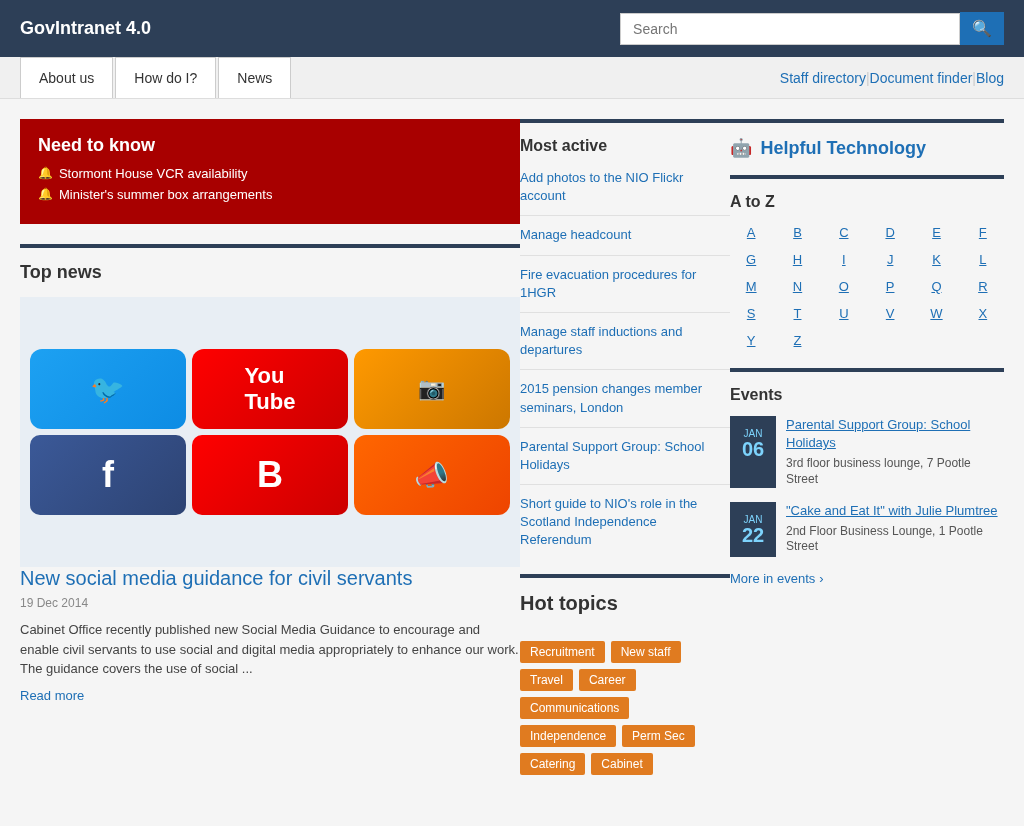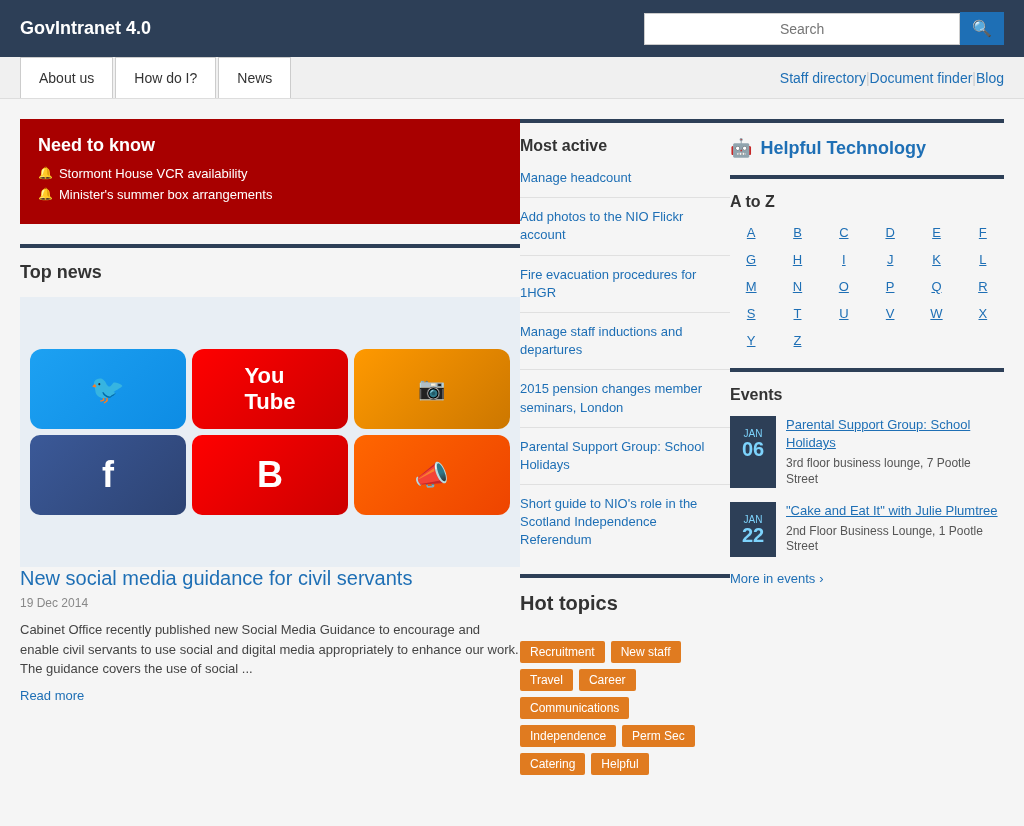--- a/index.html
+++ b/index.html
@@ -2,21 +2,21 @@
 <html><head>
   <meta charset="utf-8">
   <style>
     * { box-sizing: border-box; margin: 0; padding: 0; }
     body { font-family: Arial, Helvetica, sans-serif; font-size: 14px; background: #f5f5f5; color: #333; }
 
     
     .header { background: #2d3f57; padding: 12px 20px; display: flex; align-items: center; justify-content: space-between; }
     .header-title { color: #fff; font-size: 18px; font-weight: bold; }
     .search-bar { display: flex; align-items: center; }
-    .search-input { padding: 7px 12px; width: 316px; border: 1px solid #ccc; font-size: 14px; outline: none; text-align: center; }
+    .search-input { padding: 7px 12px; width: 340px; border: 1px solid #ccc; font-size: 14px; outline: none; }
     .search-btn { background: #1e6fb5; border: none; padding: 7px 12px; cursor: pointer; color: #fff; font-size: 16px; }
 
     
     .nav-bar { background: #f0f0f0; border-bottom: 1px solid #ddd; display: flex; align-items: center; justify-content: space-between; padding: 0 20px; }
     .nav-left { display: flex; }
     .nav-tab { padding: 12px 18px; cursor: pointer; border: 1px solid #ccc; border-bottom: none; background: #fff; font-size: 14px; color: #333; text-decoration: none; margin-right: 2px; display: inline-block; }
     .nav-right { display: flex; align-items: center; font-size: 14px; }
     .nav-right a { color: #1e6fb5; text-decoration: none; }
     .nav-divider { color: #ccc; }
 
@@ -153,24 +153,24 @@
       <a class="read-more" href="#">Read more</a>
     </div>
   </div>
 
   <div class="col-middle">
     <div class="section-divider"></div>
     <div class="most-active">
       <h3>Most active</h3>
       <ul class="most-active-list">
         <li>
+            <a href="#">Add photos to the NIO Flickr account</a>
+          </li>
+        <li>
             <a href="#">Manage headcount</a>
-          </li>
-        <li>
-            <a href="#">Add photos to the NIO Flickr account</a>
           </li>
         <li>
             <a href="#">Fire evacuation procedures for 1HGR</a>
           </li>
         <li>
             <a href="#">Manage staff inductions and departures</a>
           </li>
         <li>
             <a href="#">2015 pension changes member seminars, London</a>
           </li>
@@ -188,21 +188,21 @@
       <h3>Hot topics</h3>
       <div class="hot-topics-tags">
         <span class="tag">Recruitment</span>
         <span class="tag">New staff</span>
         <span class="tag">Travel</span>
         <span class="tag">Career</span>
         <span class="tag">Communications</span>
         <span class="tag">Independence</span>
         <span class="tag">Perm Sec</span>
         <span class="tag">Catering</span>
-        <span class="tag">Helpful</span>
+        <span class="tag">Cabinet</span>
       </div>
     </div>
   </div>
 
   <div class="col-right">
     <div class="section-divider"></div>
 
     <div class="helpful-tech">
       <div class="helpful-tech-title">
         <span class="robot-icon">🤖</span>

